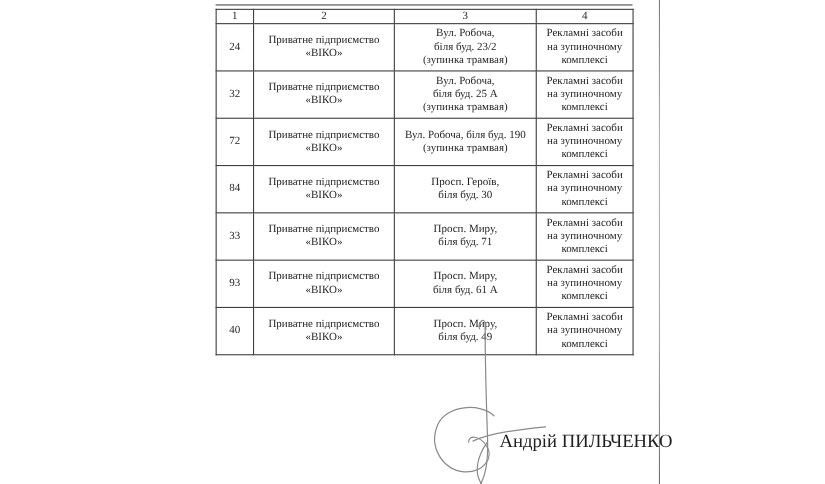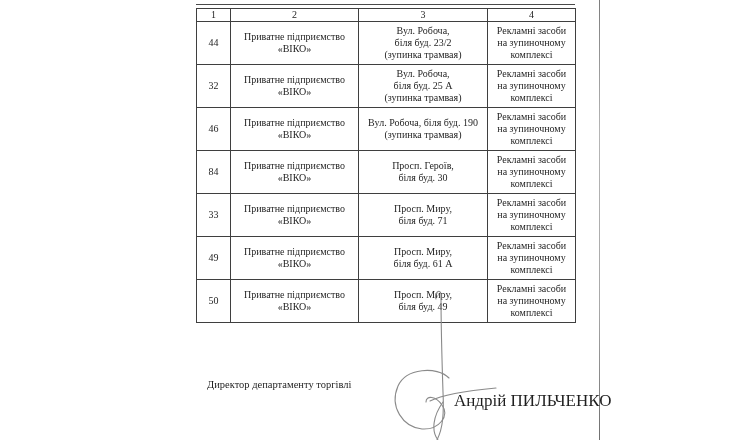--- a/index.html
+++ b/index.html
@@ -55,21 +55,21 @@
       <col class="col-media">
   </colgroup>
   <tbody>
     <tr class="hdr">
       <td>1</td>
       <td>2</td>
       <td>3</td>
       <td>4</td>
     </tr>
   <tr class="data-row">
-    <td>44</td>
+    <td>24</td>
     <td>Приватне підприємство
 «ВІКО»</td>
     <td>Вул. Робоча,
 біля буд. 23/2
 (зупинка трамвая)</td>
     <td>Рекламні засоби
 на зупиночному
 комплексі</td>
   </tr>
       <tr class="data-row">
@@ -77,21 +77,21 @@
     <td>Приватне підприємство
 «ВІКО»</td>
     <td>Вул. Робоча,
 біля буд. 25 А
 (зупинка трамвая)</td>
     <td>Рекламні засоби
 на зупиночному
 комплексі</td>
   </tr>
       <tr class="data-row">
-    <td>46</td>
+    <td>72</td>
     <td>Приватне підприємство
 «ВІКО»</td>
     <td>Вул. Робоча, біля буд. 190
 (зупинка трамвая)</td>
     <td>Рекламні засоби
 на зупиночному
 комплексі</td>
   </tr>
       <tr class="data-row">
     <td>84</td>
@@ -107,44 +107,43 @@
     <td>33</td>
     <td>Приватне підприємство
 «ВІКО»</td>
     <td>Просп. Миру,
 біля буд. 71</td>
     <td>Рекламні засоби
 на зупиночному
 комплексі</td>
   </tr>
       <tr class="data-row">
-    <td>49</td>
+    <td>93</td>
     <td>Приватне підприємство
 «ВІКО»</td>
     <td>Просп. Миру,
 біля буд. 61 А</td>
     <td>Рекламні засоби
 на зупиночному
 комплексі</td>
   </tr>
       <tr class="data-row">
-    <td>50</td>
+    <td>40</td>
     <td>Приватне підприємство
 «ВІКО»</td>
     <td>Просп. Миру,
 біля буд. 49</td>
     <td>Рекламні засоби
 на зупиночному
 комплексі</td>
   </tr>
     </tbody>
 </table>
 
 <div class="footer-titles">
-  <div>Директор департаменту торгівлі</div>
 </div>
 
 <div class="signer-name">Андрій ПИЛЬЧЕНКО</div>
 
 <svg class="signature" width="750" height="440" viewBox="0 0 750 440">
   <g fill="none" stroke="#8a8a8a" stroke-width="1.1" stroke-linecap="round">
 
     <path d="M436,299 C434,293 440,288 441,294 C441,322 442,362 443,392 C444,414 443,428 437,440"></path>
 
     <path d="M449,378 C437,366 406,368 398,386 C389,407 403,427 422,429 C439,430 450,416 442,405 C436,396 426,395 426,402"></path>

